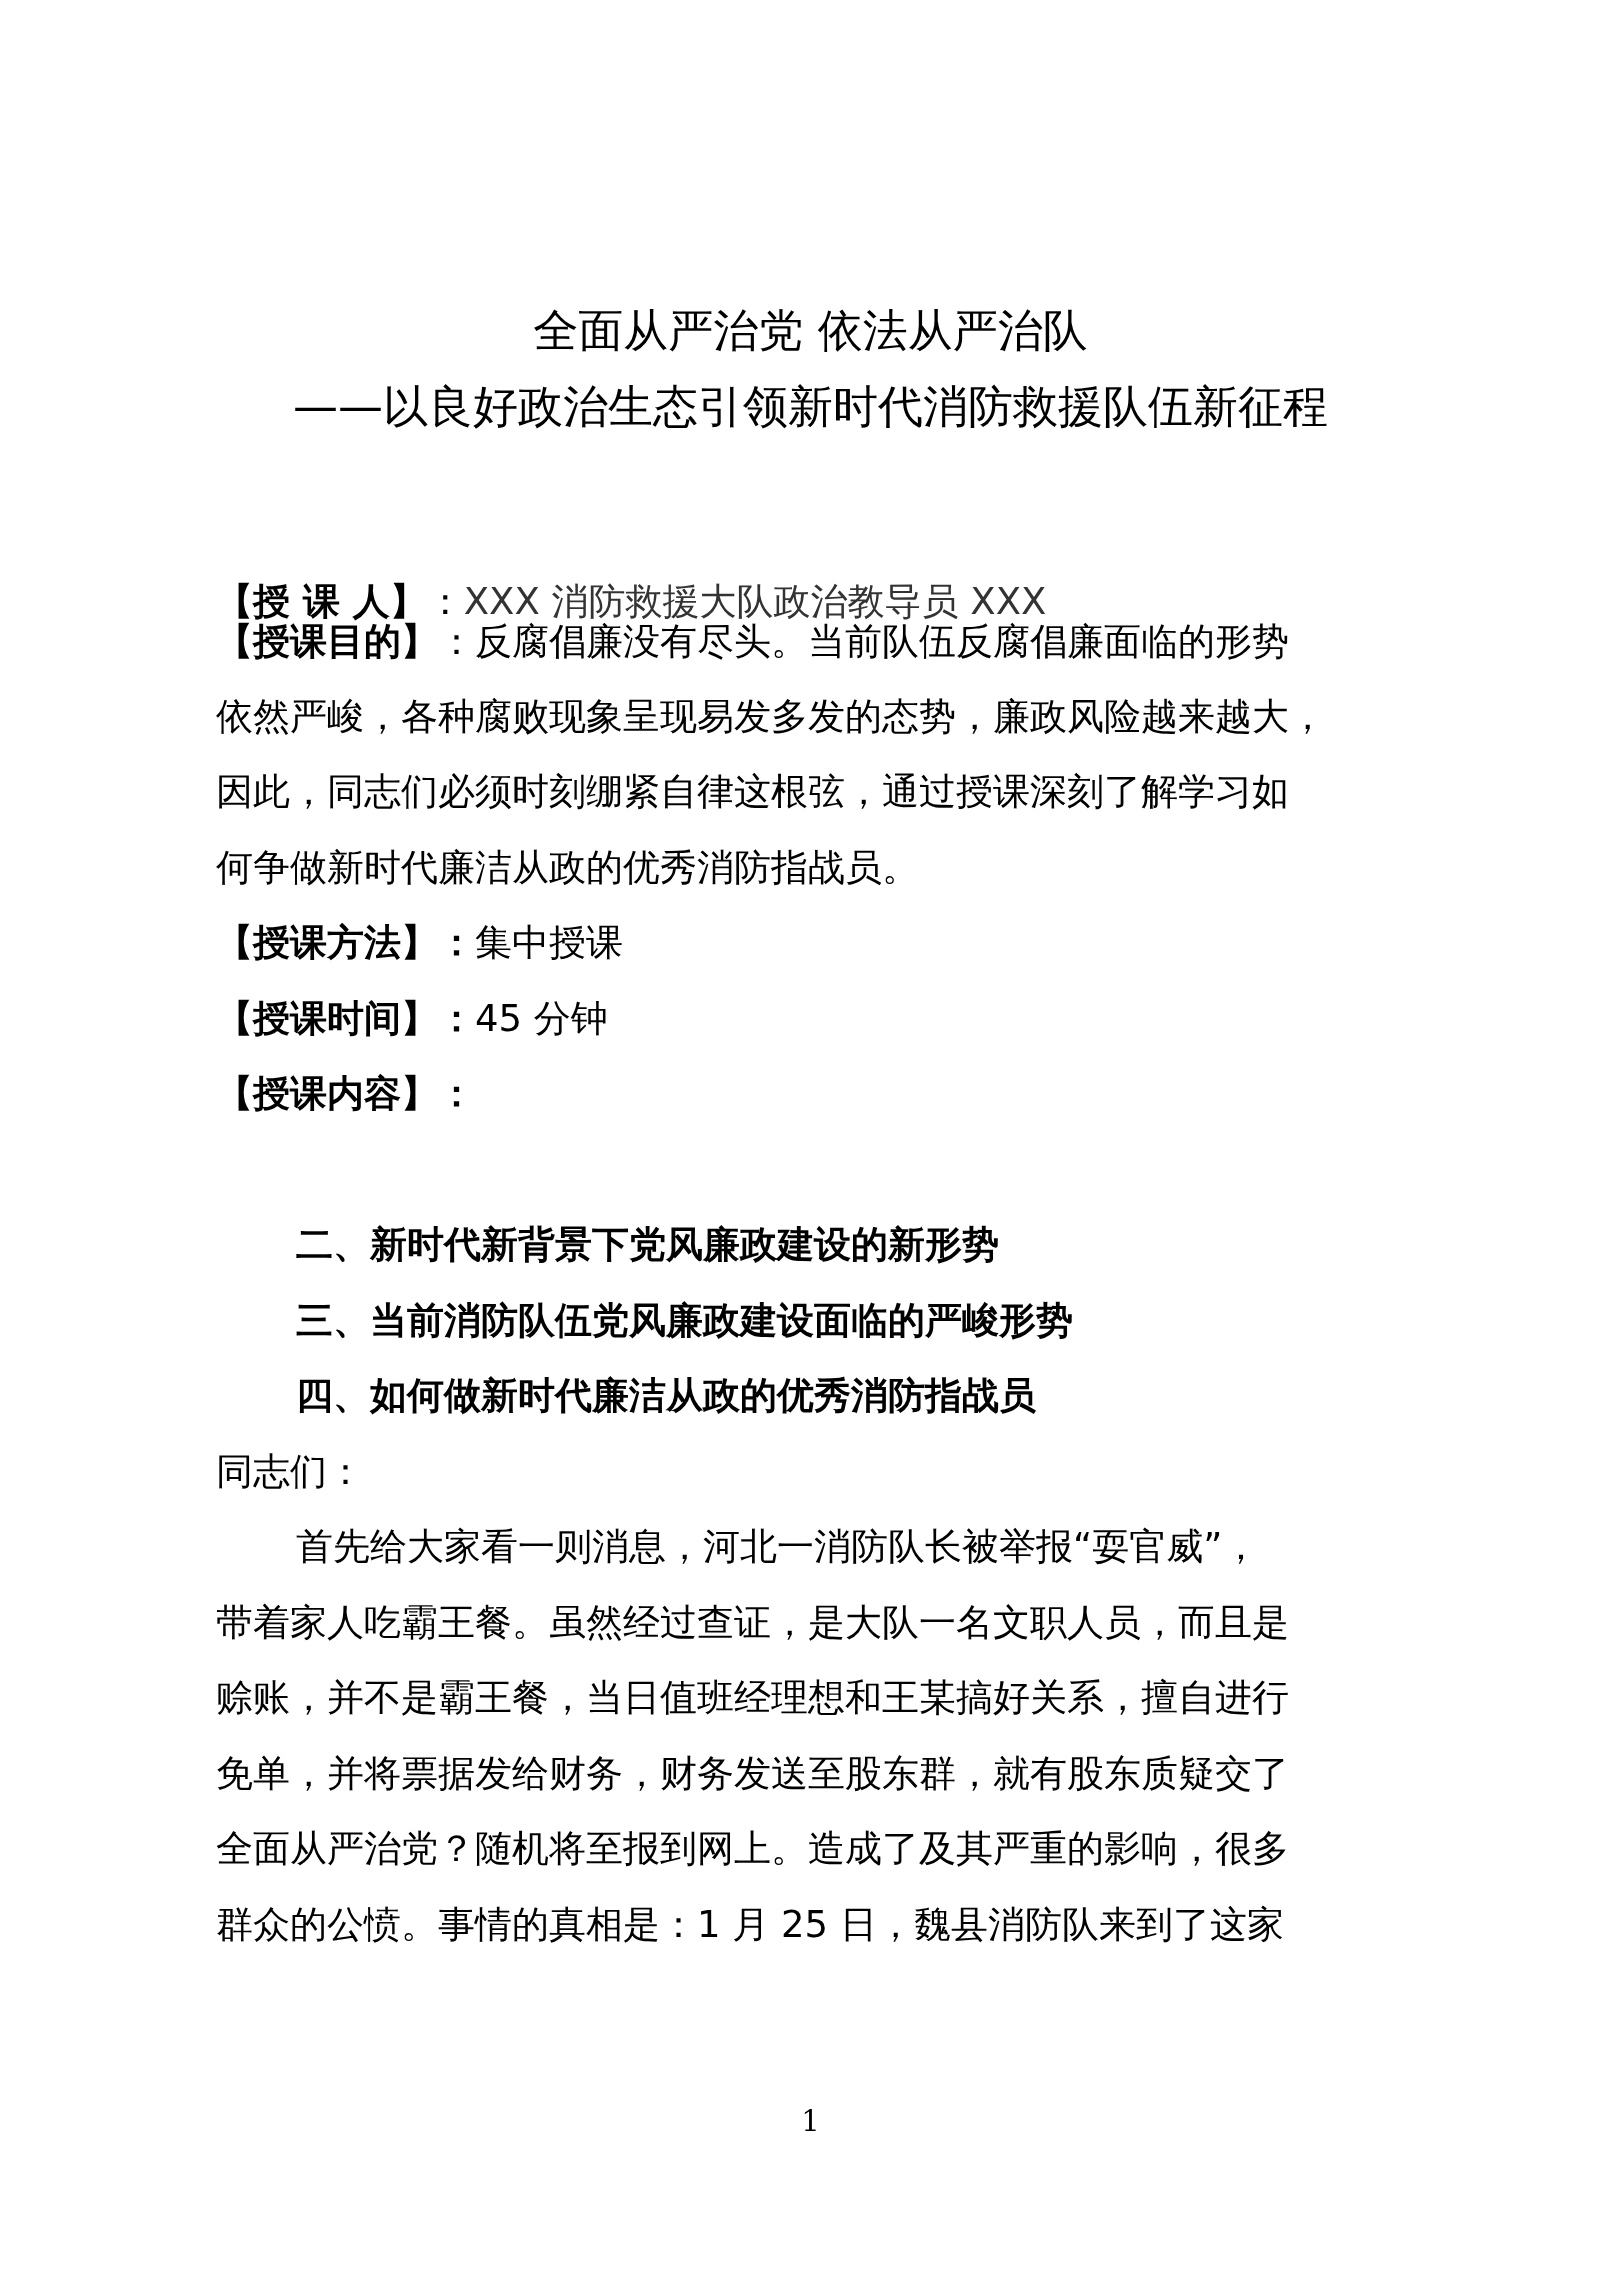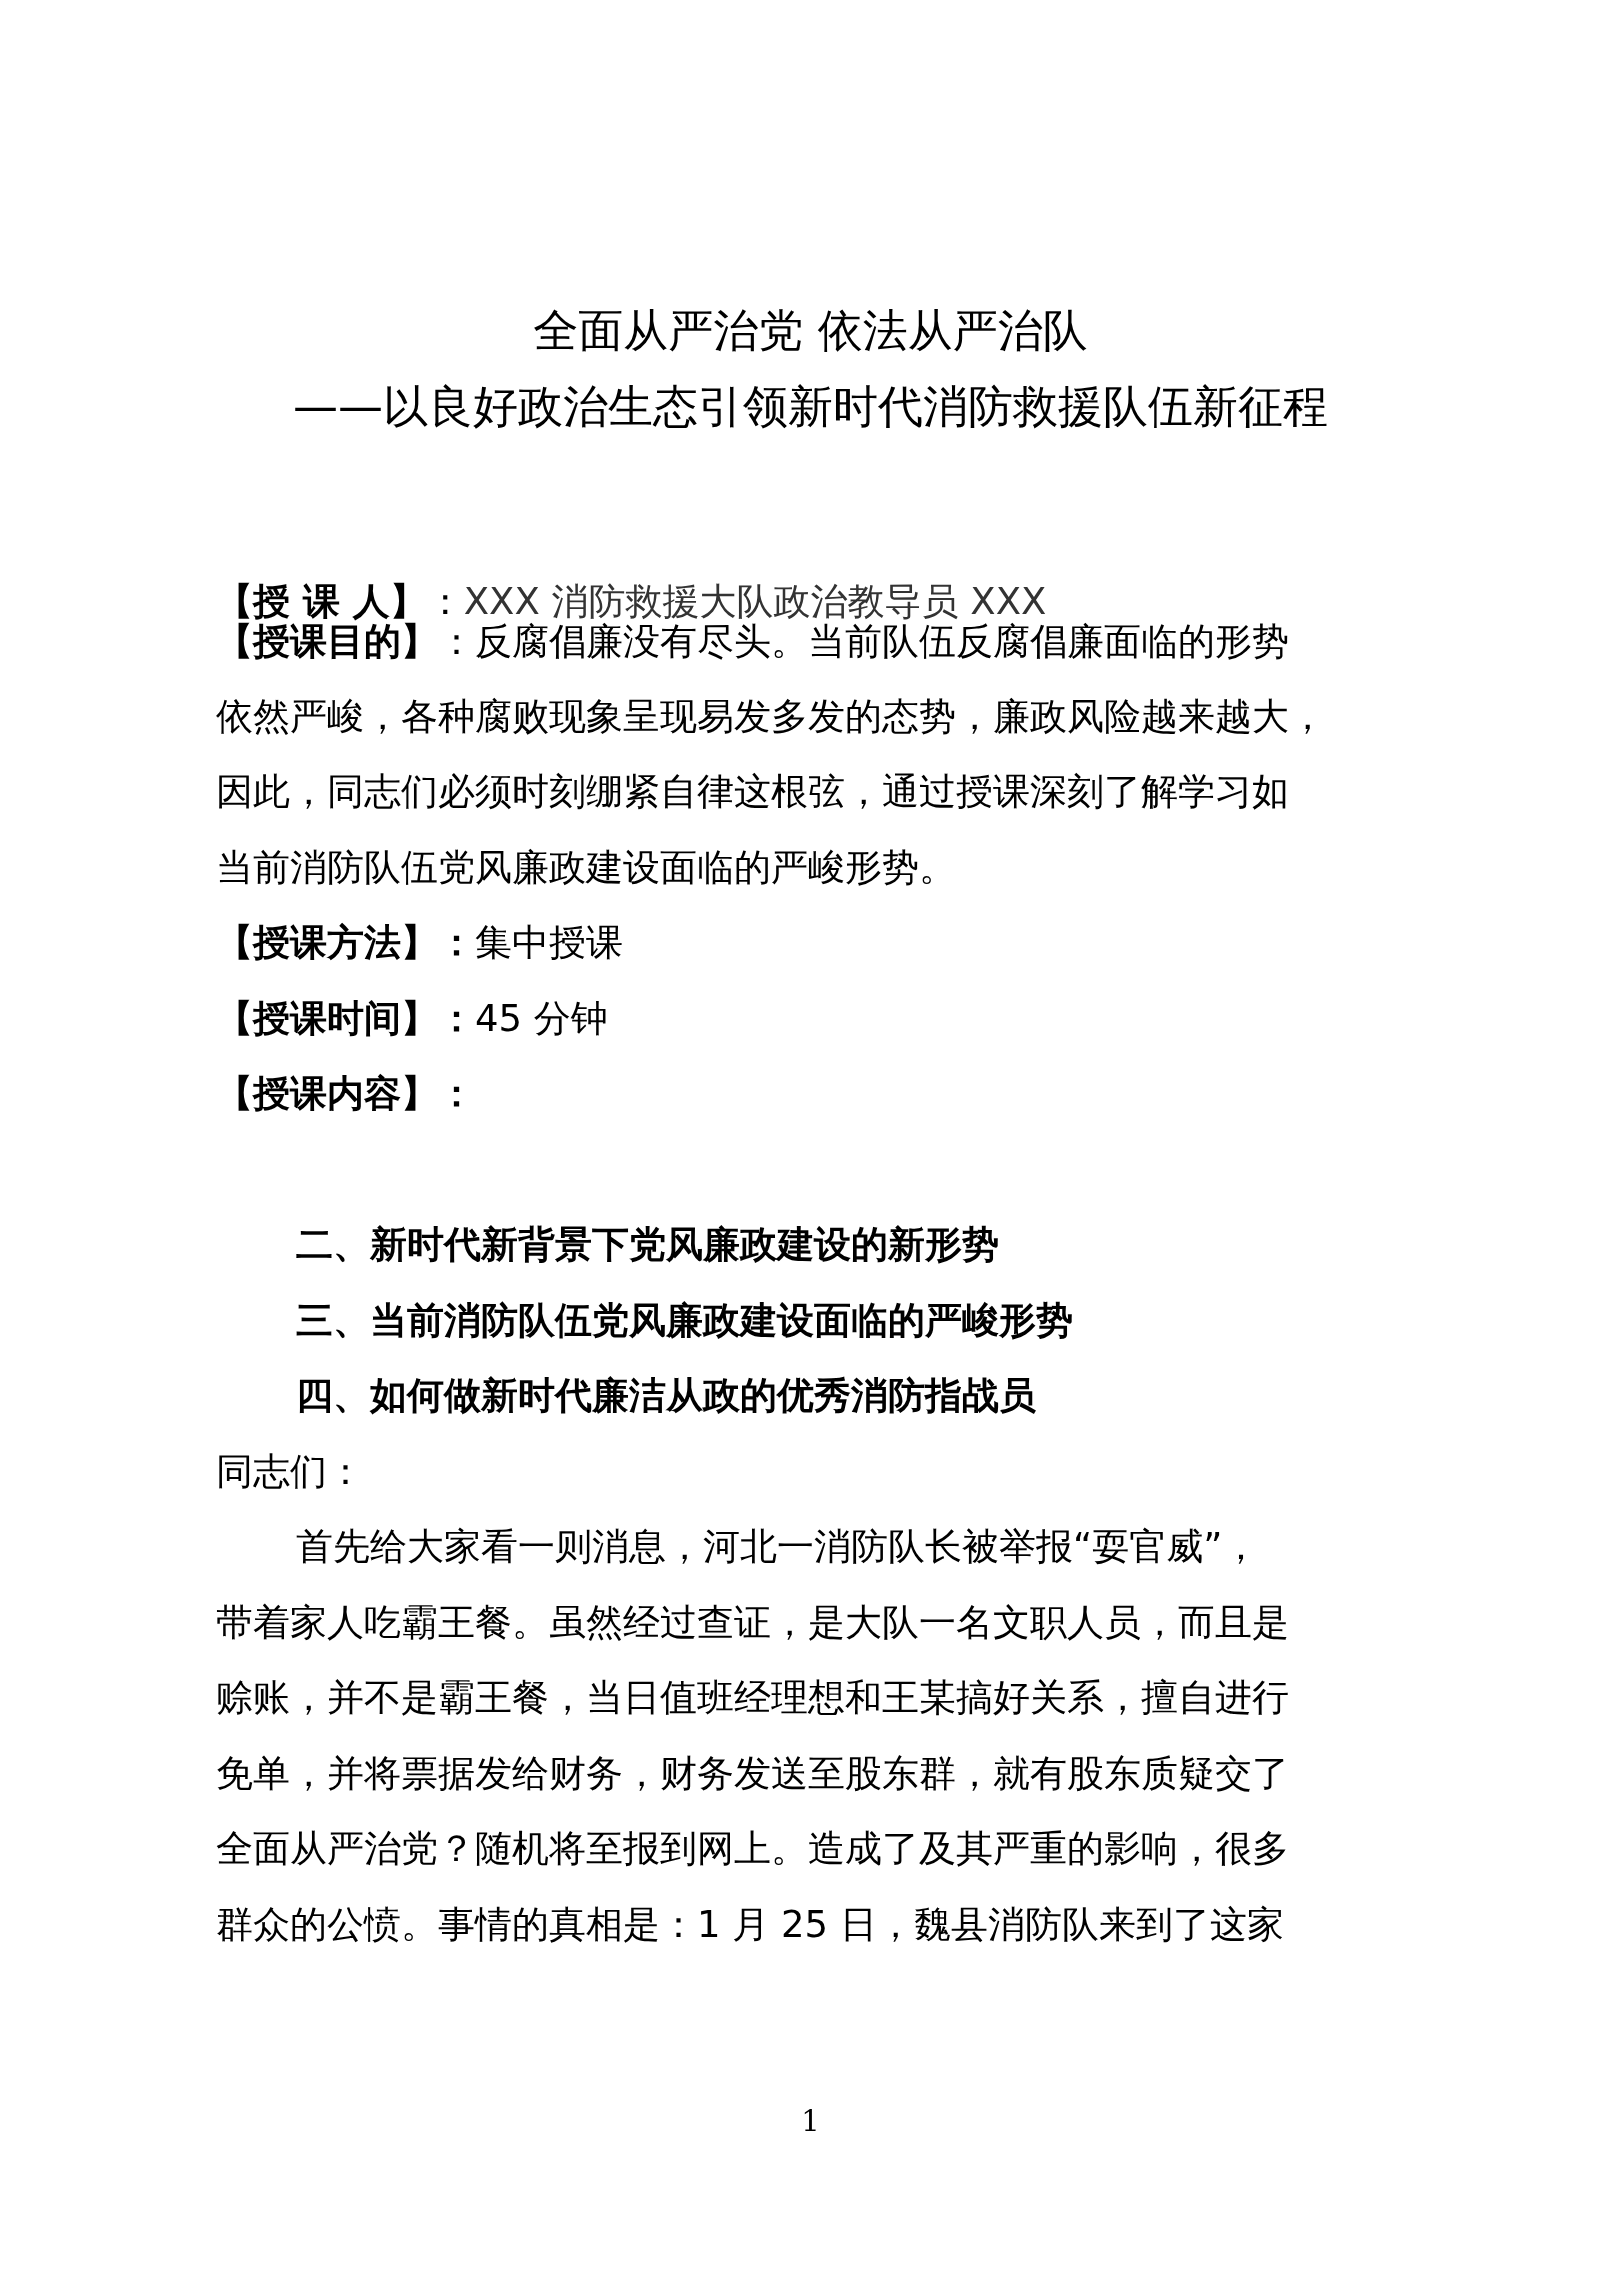--- a/index.html
+++ b/index.html
@@ -26,21 +26,21 @@
 
   <div class="line" style="top:540px;margin-top:36px;">
     <span class="b">【授 课 人】</span><span>：</span><span class="gray">XXX 消防救援大队政治教导员  XXX</span>
   </div>
 
   <div class="line" style="top:616px;">
     <span class="b">【授课目的】</span><span>：</span><span>反腐倡廉没有尽头。当前队伍反腐倡廉面临的形势</span>
   </div>
   <div class="line" style="top:691px;">依然严峻，各种腐败现象呈现易发多发的态势，廉政风险越来越大，</div>
   <div class="line" style="top:766px;">因此，同志们必须时刻绷紧自律这根弦，通过授课深刻了解学习如</div>
-  <div class="line" style="top:842px;">当前消防队伍党风廉政建设面临的严峻形势。</div>
+  <div class="line" style="top:842px;">何争做新时代廉洁从政的优秀消防指战员。</div>
 
   <div class="line" style="top:917px;">
     <span class="b">【授课方法】</span><span class="b">：</span><span>集中授课</span>
   </div>
 
   <div class="line" style="top:993px;">
     <span class="b">【授课时间】</span><span class="b">：</span><span>45 分钟</span>
   </div>
 
   <div class="line" style="top:1068px;">

